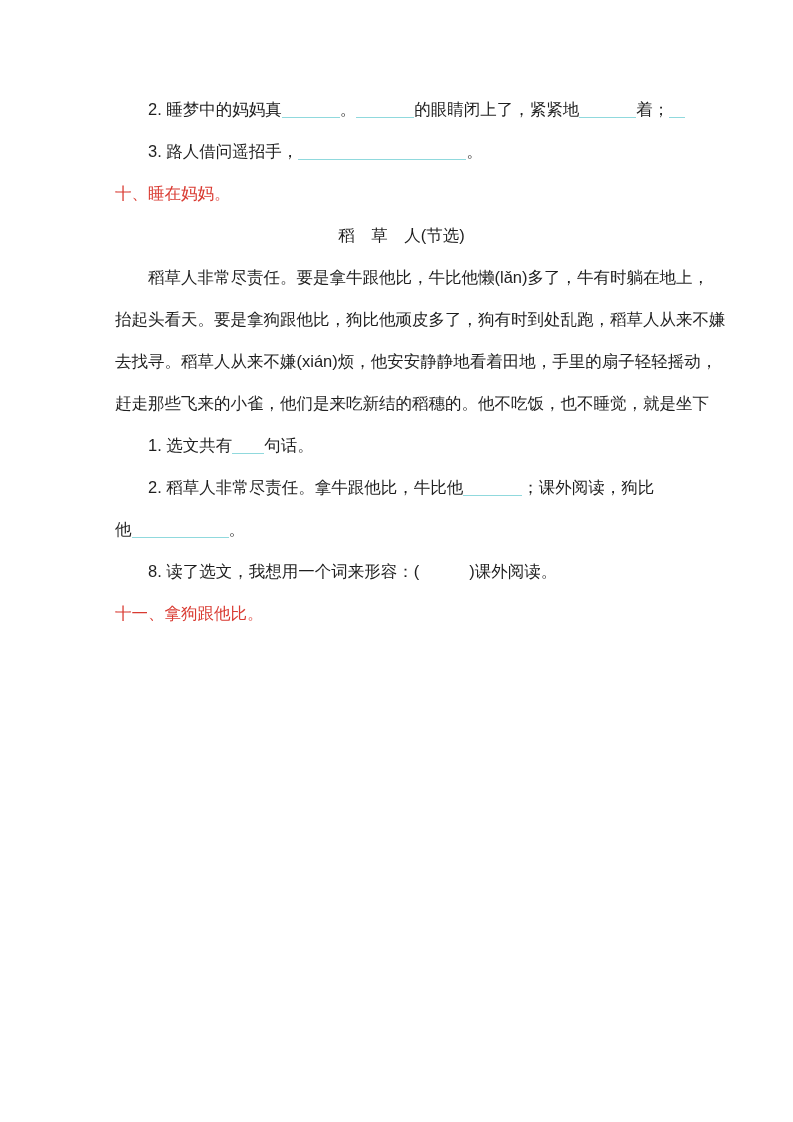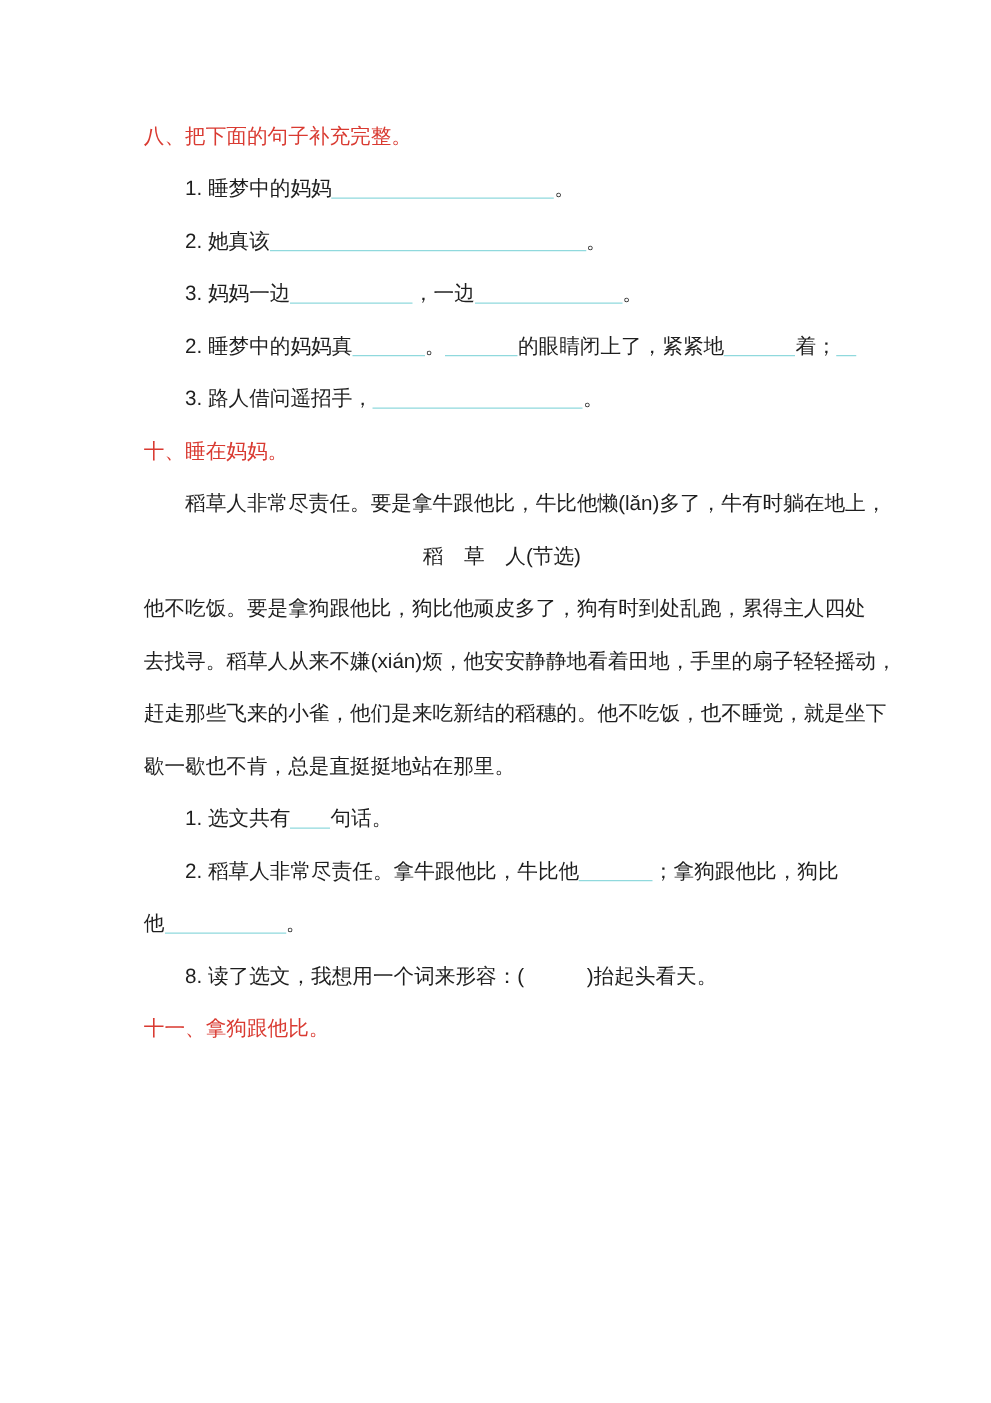--- a/index.html
+++ b/index.html
@@ -36,43 +36,36 @@
     background:var(--blank-cyan);
     vertical-align:-3px;
   }
   .gap{display:inline-block;}
 </style>
 </head>
 <body>
 
 <div class="page">
 
-  <section>
-    <div class="line hd">八、把下面的句子补充完整。</div>
-    <div class="line ind"><span>1. 睡梦中的妈妈</span><span class="blank" style="width: 178px;"></span><span>。</span></div>
-    <div class="line ind"><span>2. 她真该</span><span class="blank" style="width: 253px;"></span><span>。</span></div>
-    <div class="line ind"><span>3. 妈妈一边</span><span class="blank" style="width: 98px;"></span><span>，一边</span><span class="blank" style="width: 118px;"></span><span>。</span></div>
-  </section>
 
   <section>
     <div class="line ind"><span>2. 睡梦中的妈妈真</span><span class="blank" style="width: 58px;"></span><span>。</span><span class="blank" style="width: 58px;"></span><span>的眼睛闭上了，紧紧地</span><span class="blank" style="width: 57px;"></span><span>着；</span><span class="blank" style="width: 16px;"></span></div>
     <div class="line ind"><span>3. 路人借问遥招手，</span><span class="blank" style="width: 168px;"></span><span>。</span></div>
   </section>
 
   <section>
     <div class="line hd">十、睡在妈妈。</div>
+    <div class="line title">稻　草　人(节选)</div>
     <div class="line ind">稻草人非常尽责任。要是拿牛跟他比，牛比他懒(lǎn)多了，牛有时躺在地上，</div>
-    <div class="line title">稻　草　人(节选)</div>
-    <div class="line">他不吃饭。要是拿狗跟他比，狗比他顽皮多了，狗有时到处乱跑，累得主人四处</div>
+    <div class="line">抬起头看天。要是拿狗跟他比，狗比他顽皮多了，狗有时到处乱跑，稻草人从来不嫌</div>
     <div class="line">去找寻。稻草人从来不嫌(xián)烦，他安安静静地看着田地，手里的扇子轻轻摇动，</div>
     <div class="line">赶走那些飞来的小雀，他们是来吃新结的稻穗的。他不吃饭，也不睡觉，就是坐下</div>
-    <div class="line">歇一歇也不肯，总是直挺挺地站在那里。</div>
     <div class="line ind"><span>1. 选文共有</span><span class="blank" style="width: 32px;"></span><span>句话。</span></div>
-    <div class="line ind"><span>2. 稻草人非常尽责任。拿牛跟他比，牛比他</span><span class="blank" style="width: 59px;"></span><span>；拿狗跟他比，狗比</span></div>
+    <div class="line ind"><span>2. 稻草人非常尽责任。拿牛跟他比，牛比他</span><span class="blank" style="width: 59px;"></span><span>；课外阅读，狗比</span></div>
     <div class="line"><span>他</span><span class="blank" style="width: 97px;"></span><span>。</span></div>
-    <div class="line ind"><span>8. 读了选文，我想用一个词来形容：(</span><span class="gap" style="width: 50px;"></span><span>)抬起头看天。</span></div>
+    <div class="line ind"><span>8. 读了选文，我想用一个词来形容：(</span><span class="gap" style="width: 50px;"></span><span>)课外阅读。</span></div>
   </section>
 
   <section>
     <div class="line hd">十一、拿狗跟他比。</div>
   </section>
 
 </div>
 
 </body></html>

